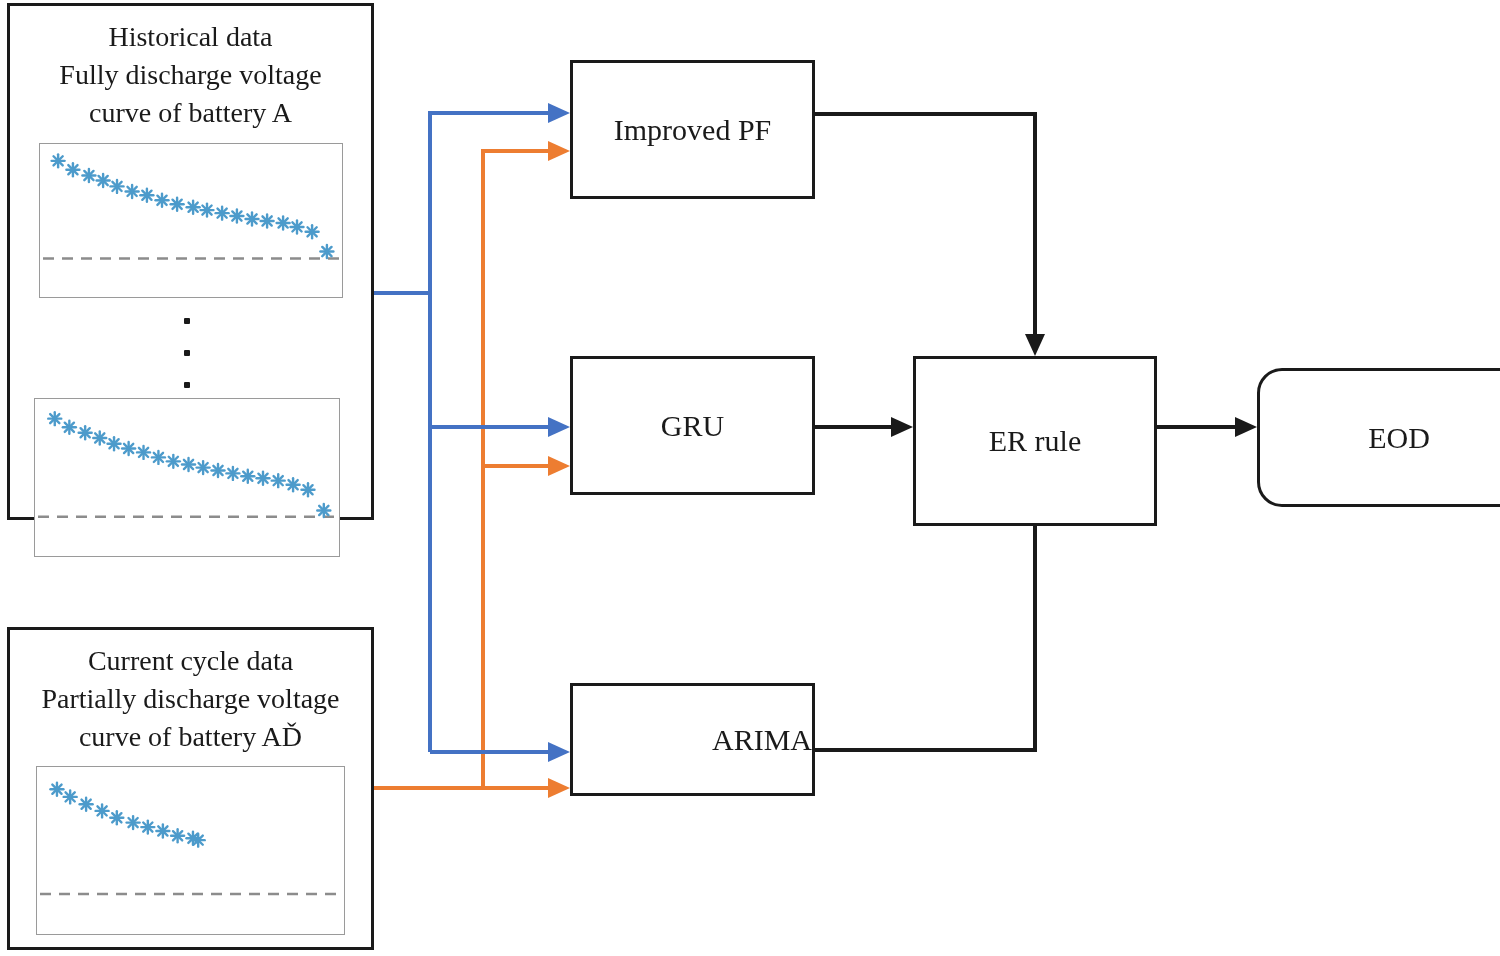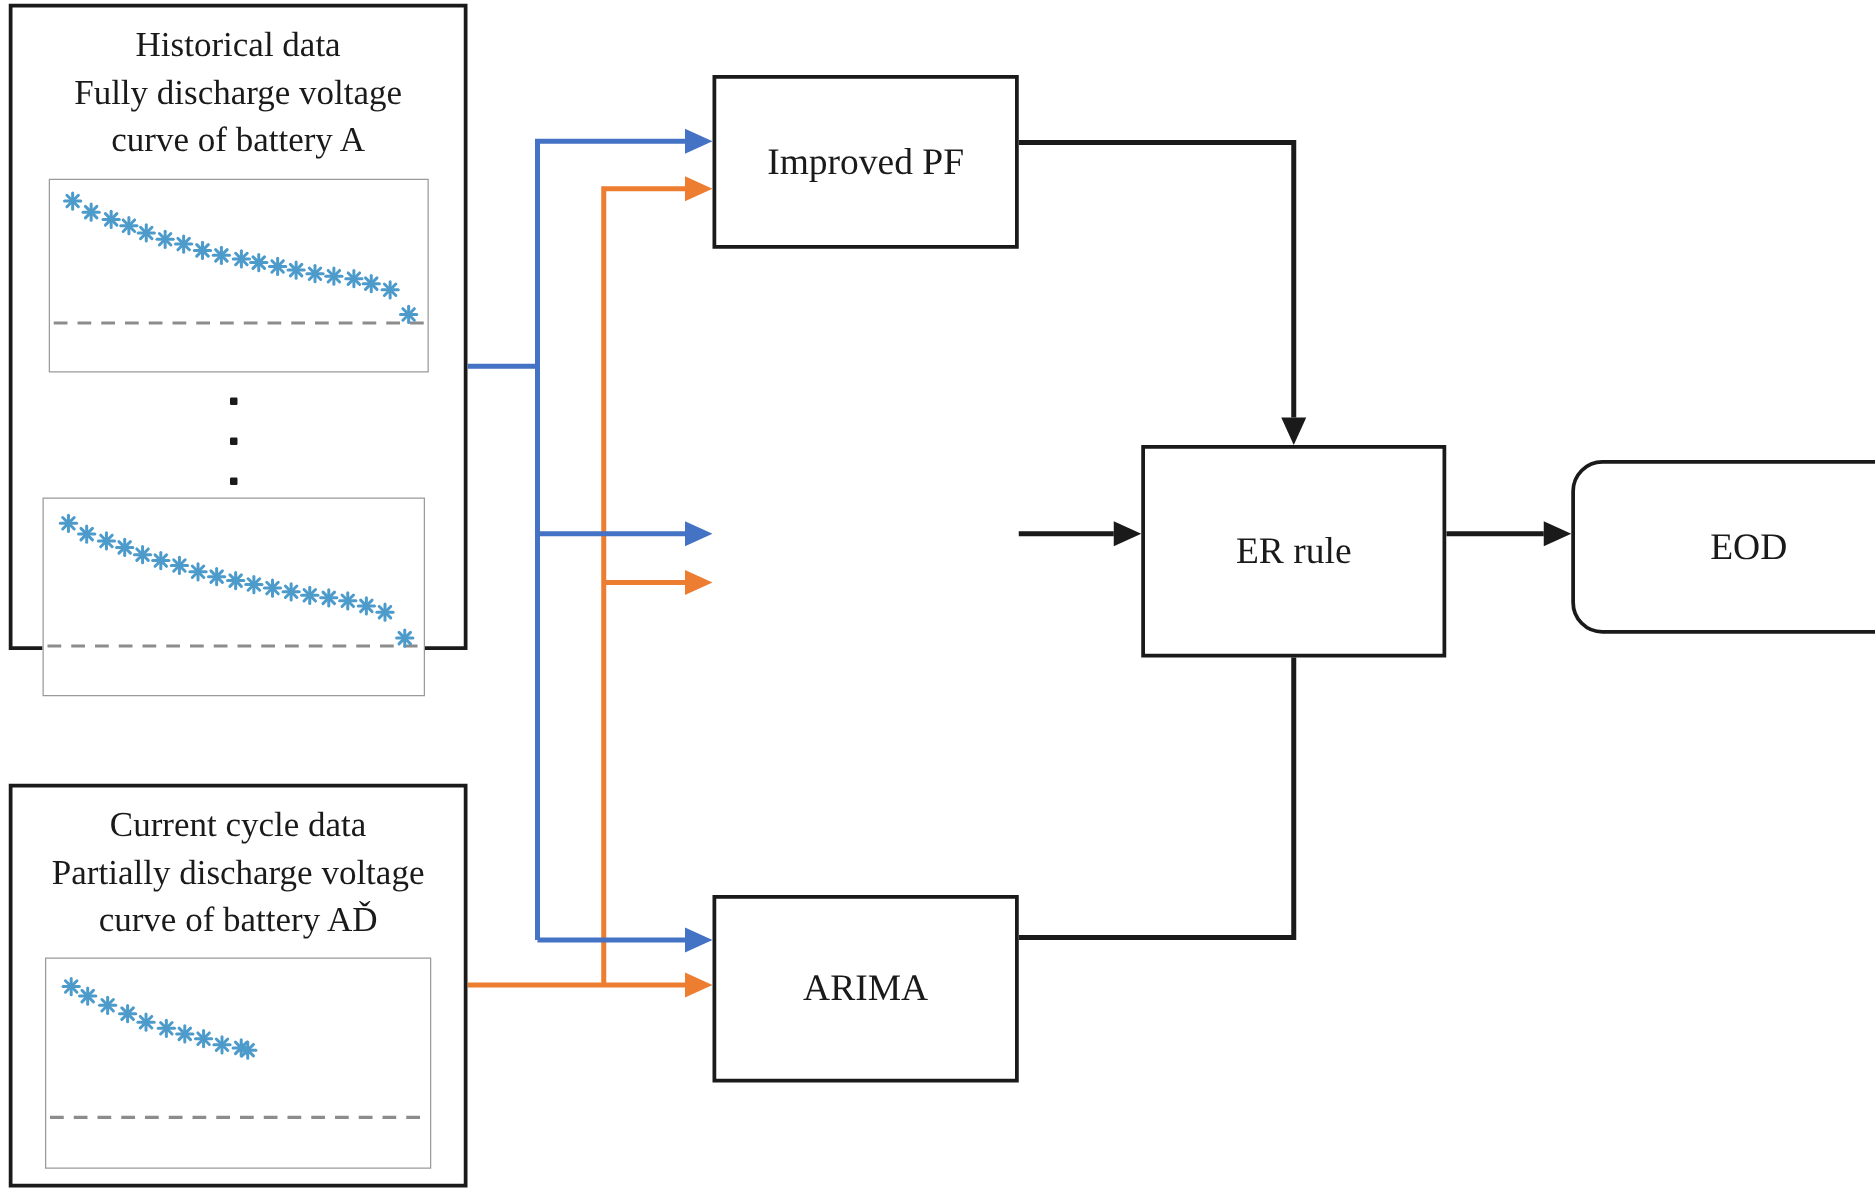--- a/index.html
+++ b/index.html
@@ -414,22 +414,25 @@
           <line x1="161.175" y1="66.646" x2="161.175" y2="79.646" stroke="#4D9BCB" stroke-width="2.4" stroke-linecap="round"></line>
           <line x1="165.77119407771258" y1="68.54980592228745" x2="156.57880592228744" y2="77.74219407771255" stroke="#4D9BCB" stroke-width="2.4" stroke-linecap="round"></line>
         </g>
       </svg>
   </div>
 
   <div class="abs node-box" style="left:570px; top:44px; width:245px; height:139px;margin-top:16px;">
     <span>Improved PF</span>
   </div>
 
-
-  <div class="abs node-box" style="left:570px; top:716px; width:245px; height:150px;">
+  <div class="abs node-box" style="left:570px; top:356px; width:245px; height:139px;">
+    <span>GRU</span>
+  </div>
+
+  <div class="abs node-box" style="left:570px; top:683px; width:245px; height:113px;justify-content:flex-end;">
     <span>ARIMA</span>
   </div>
 
   <div class="abs node-box" style="left:913px; top:356px; width:244px; height:170px;">
     <span>ER rule</span>
   </div>
 
   <div class="abs node-box" style="left:1257px; top:368px; width:284px; height:139px;border-radius:25px;">
     <span>EOD</span>
   </div>

